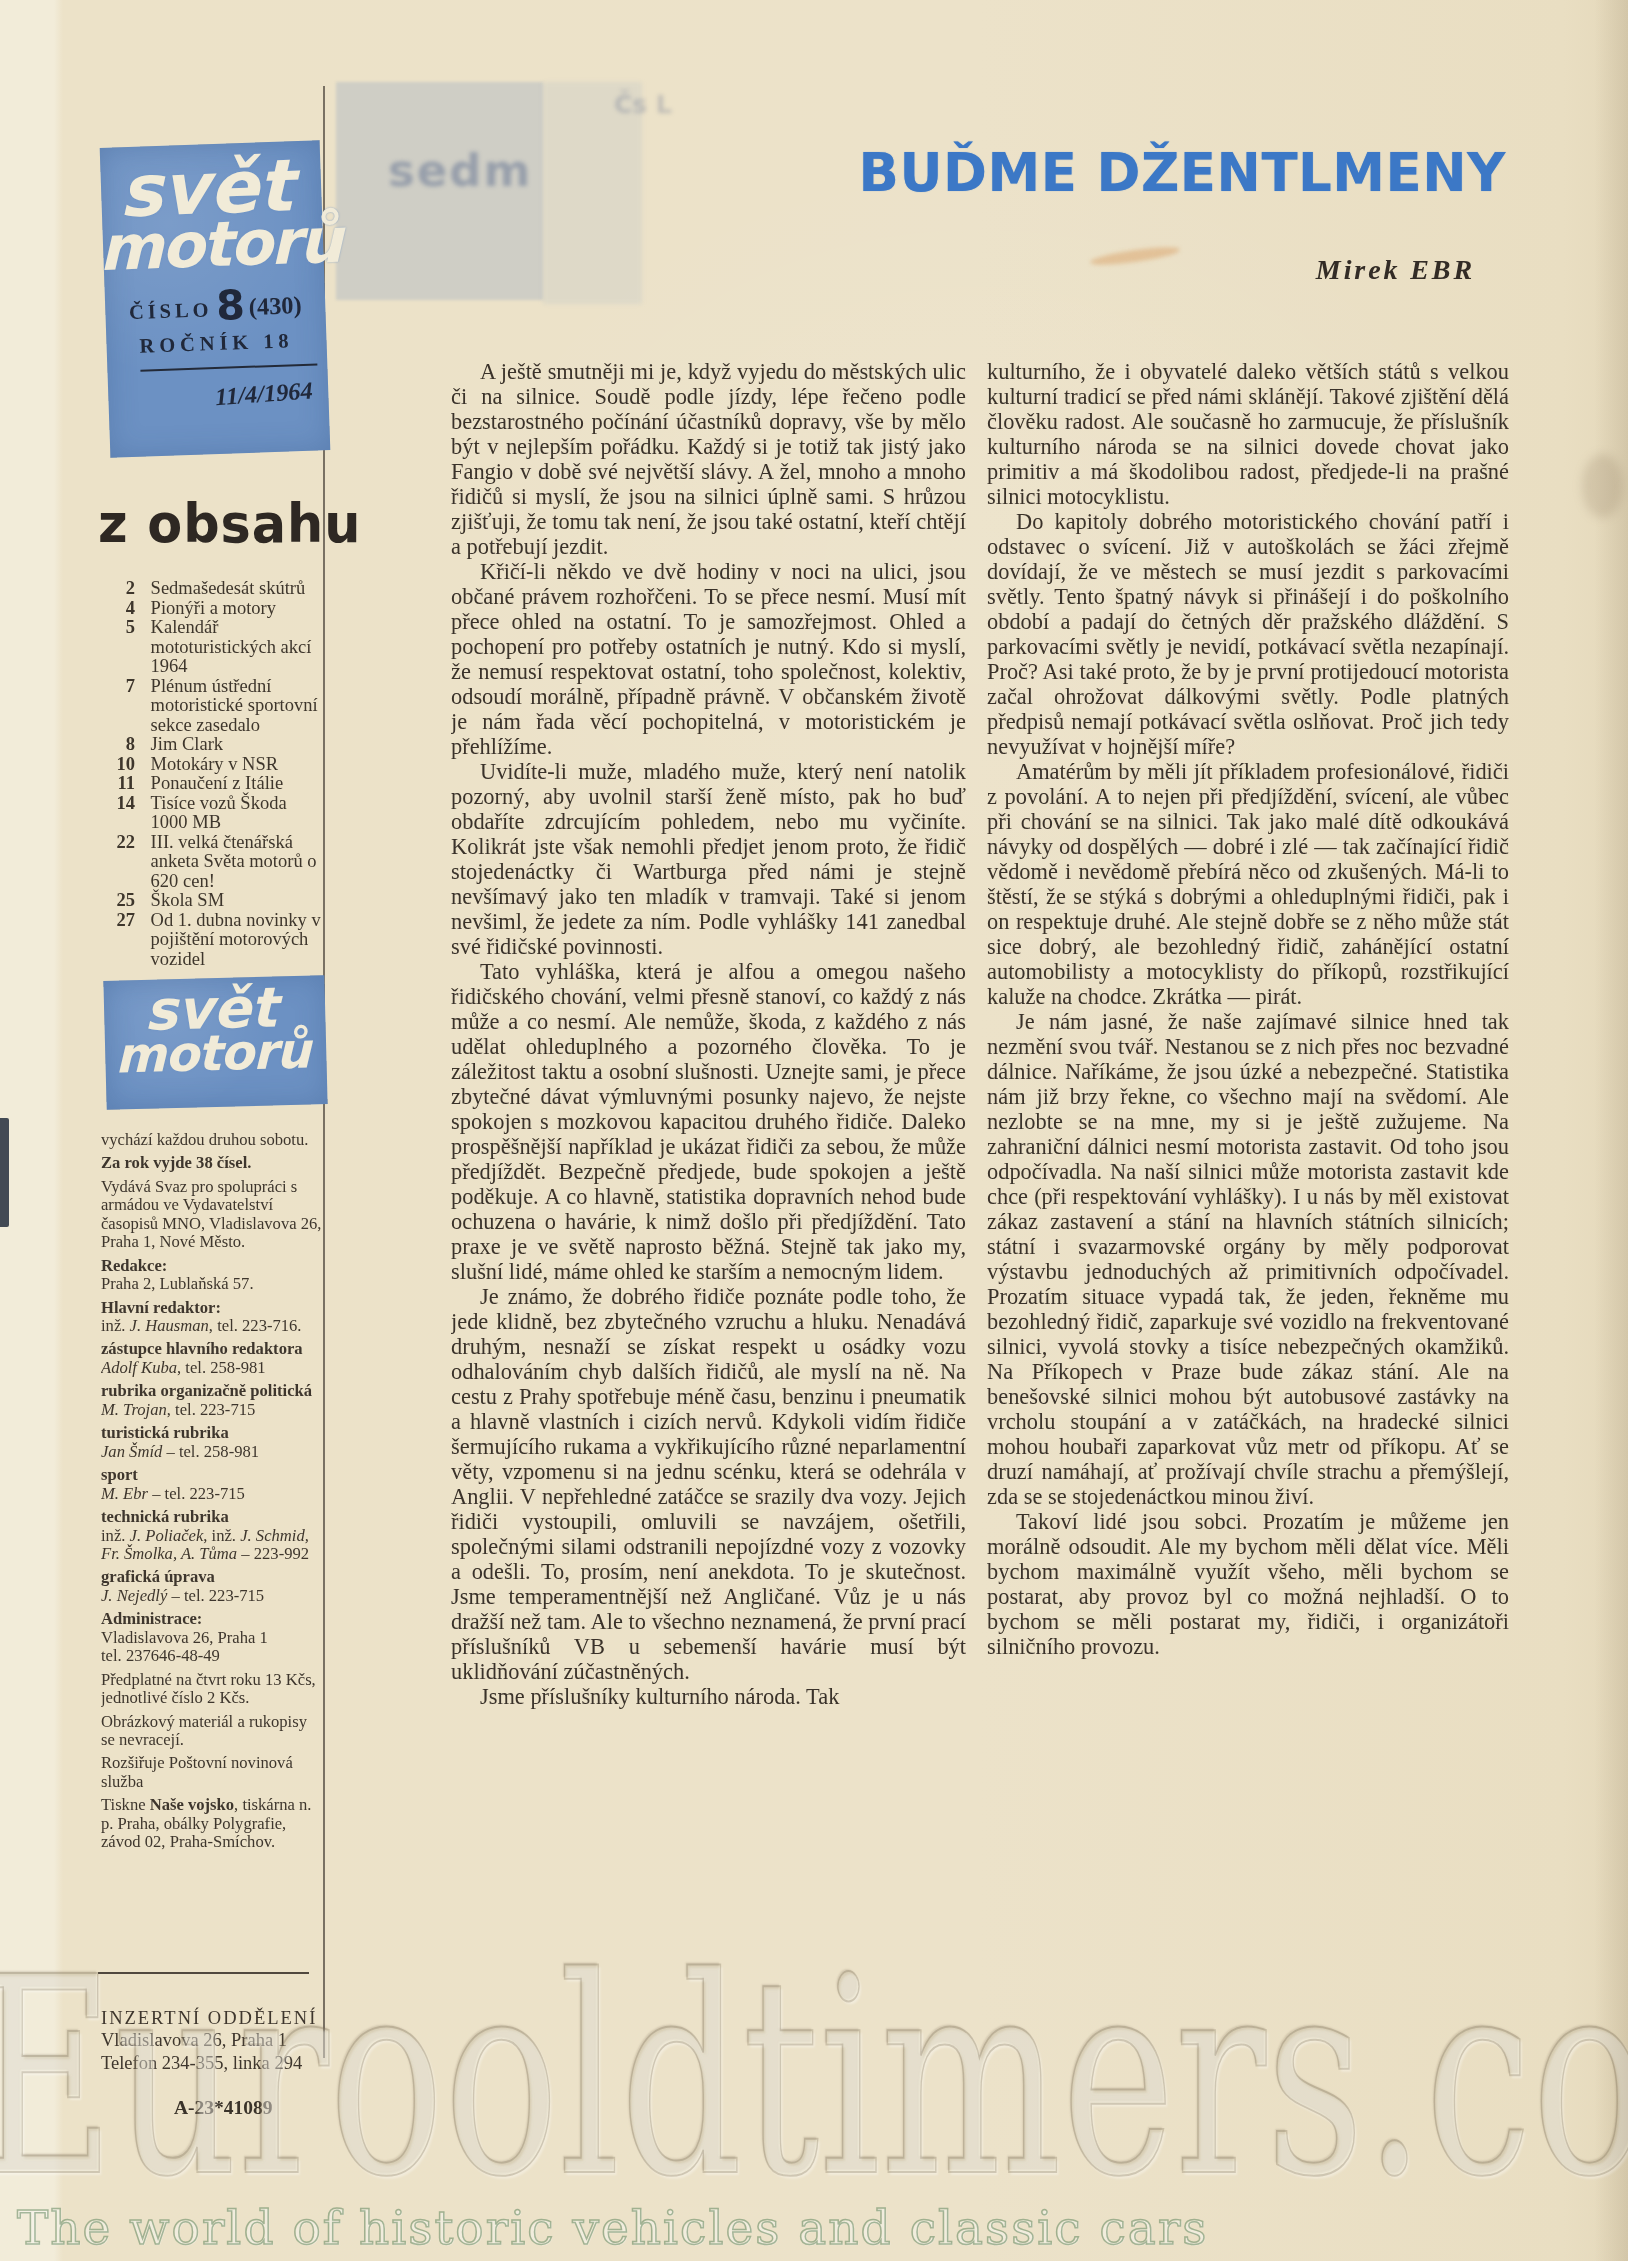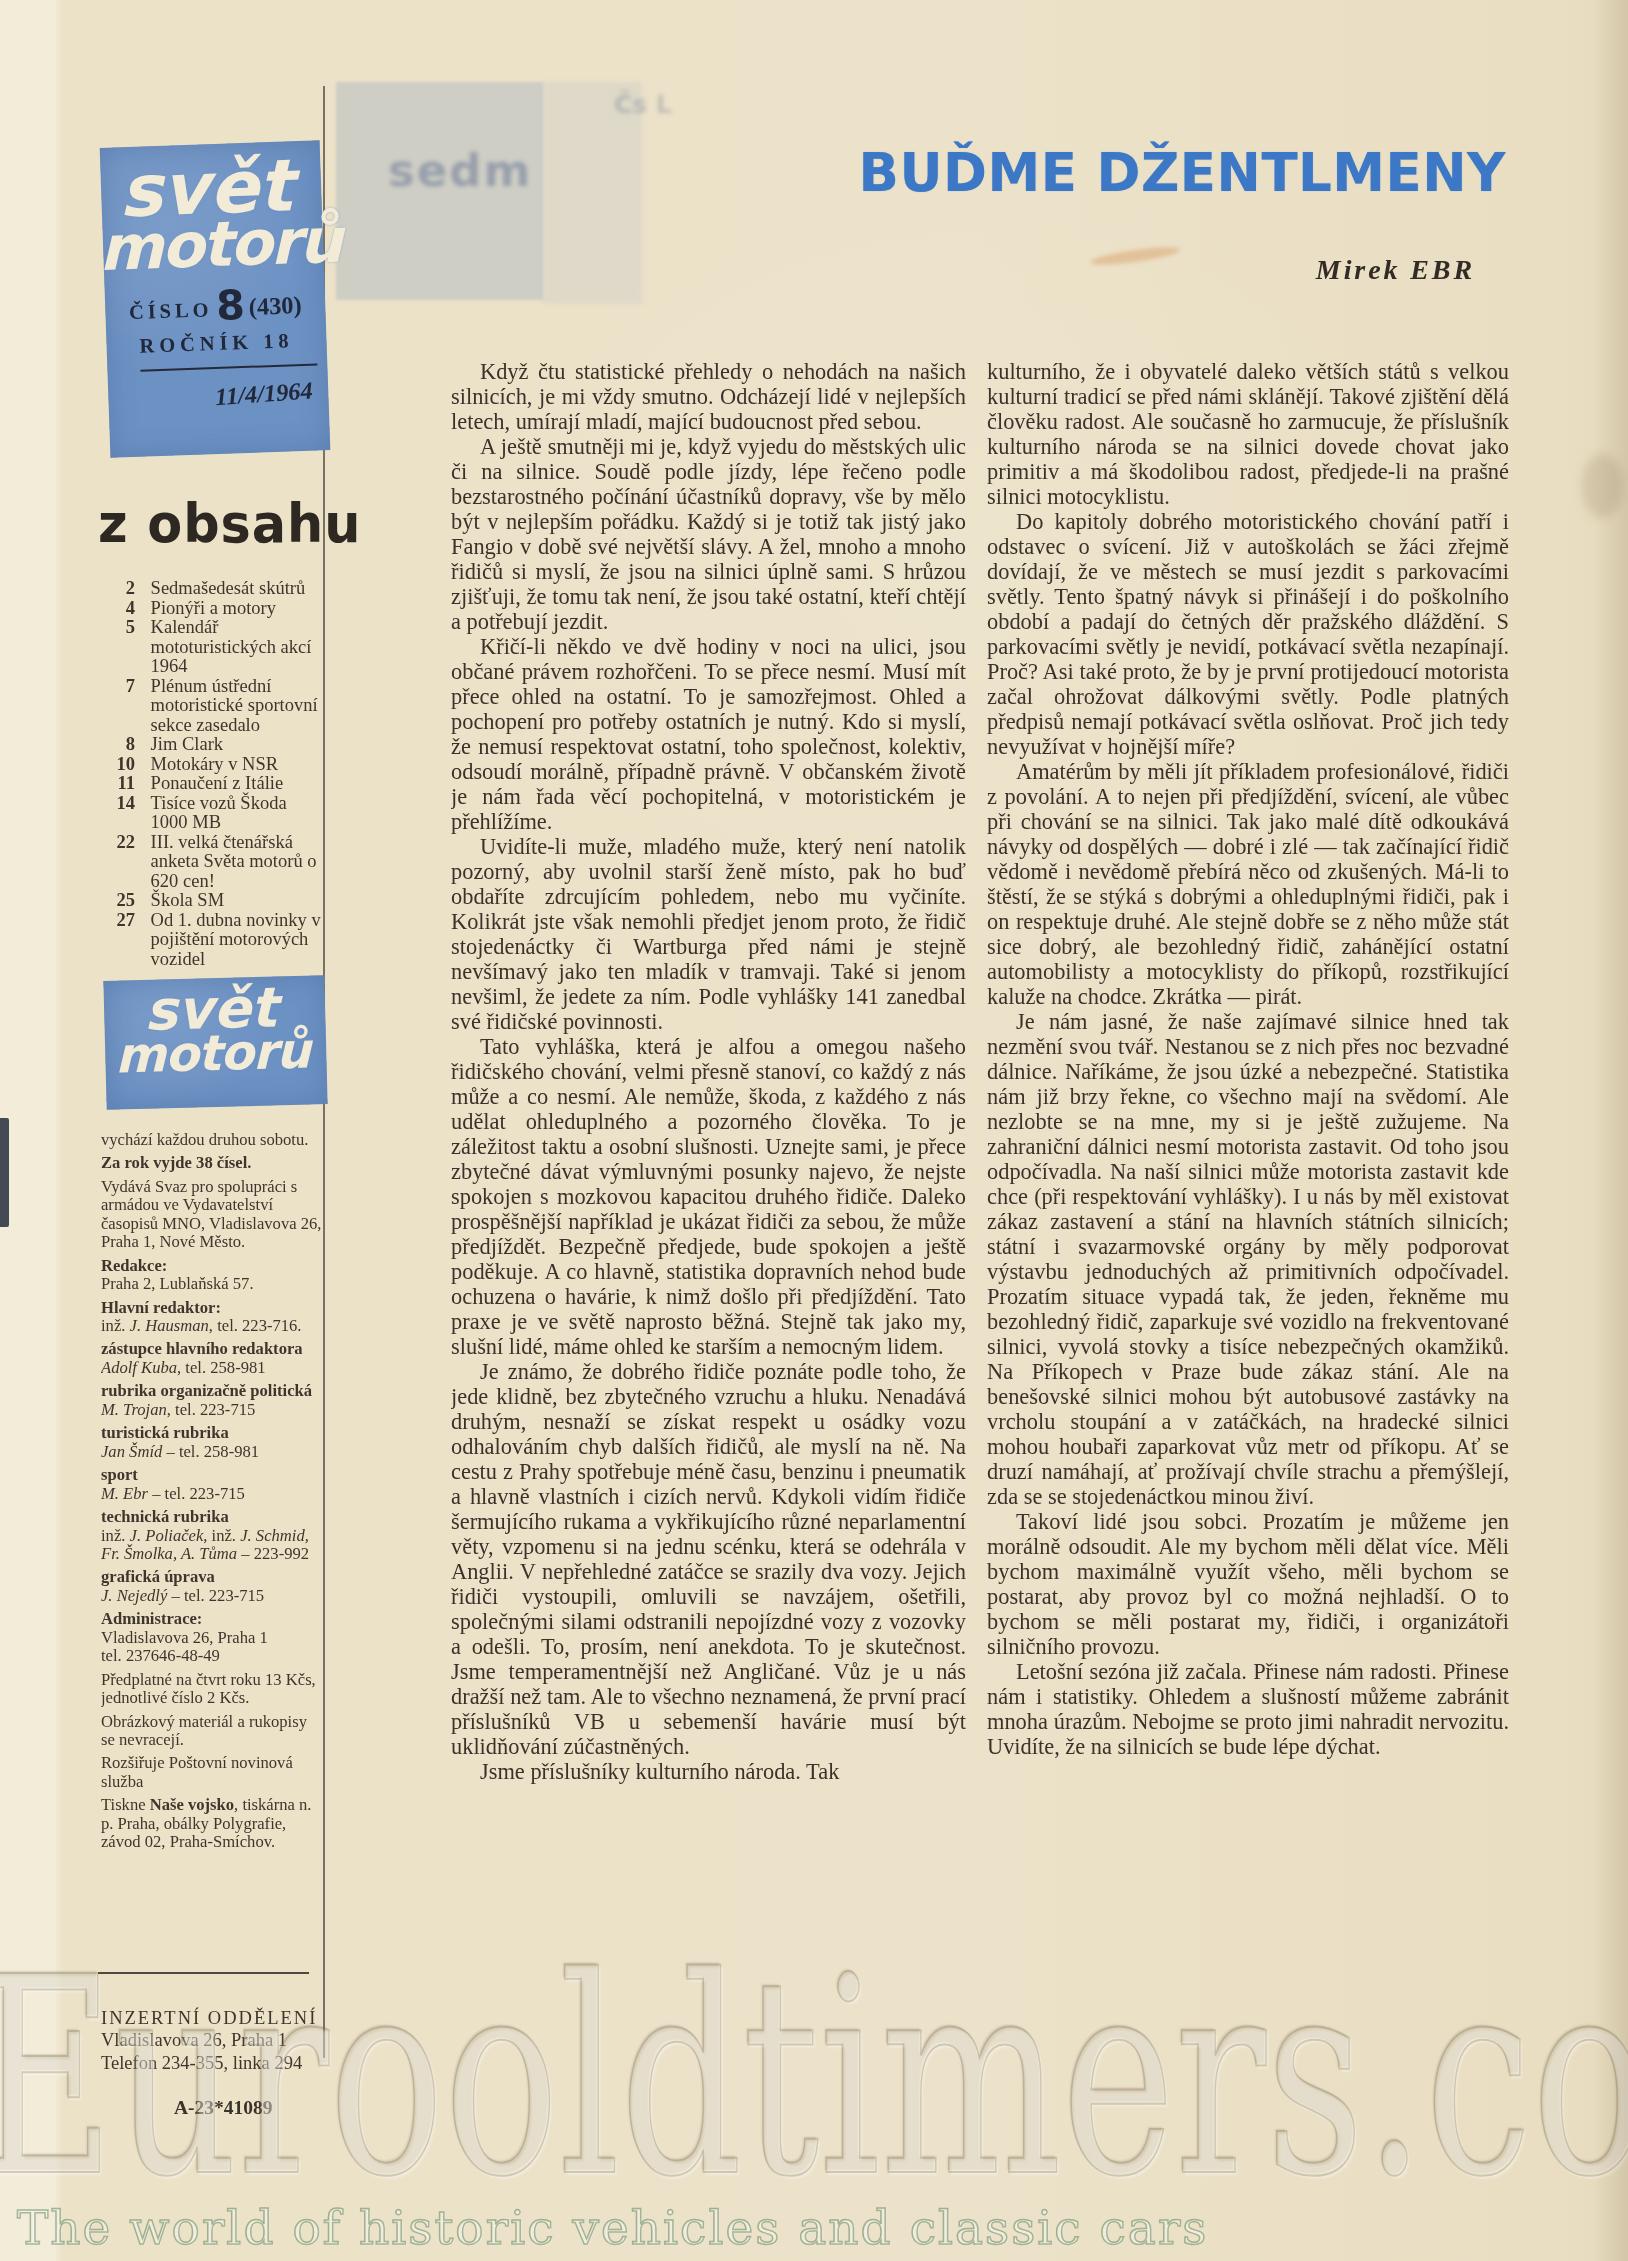--- a/index.html
+++ b/index.html
@@ -212,35 +212,33 @@
   <div class="advert">
     <div class="advert-title">INZERTNÍ ODDĚLENÍ</div>
     <div>Vladislavova 26, Praha 1</div>
     <div>Telefon 234-355, linka 294</div>
   </div>
   <div class="press-code">A-23*41089</div>
 
   <h1 class="headline">BUĎME DŽENTLMENY</h1>
   <div class="author">Mirek EBR</div>
   <div class="col col1" id="col1">
-      <p class="para">Když čtu statistické přehledy o nehodách na našich silnicích, je mi vždy smutno. Odcházejí lidé v nejlepších letech, umírají mladí, mající budoucnost před sebou.</p>
       <p class="para">A ještě smutněji mi je, když vyjedu do městských ulic či na silnice. Soudě podle jízdy, lépe řečeno podle bezstarostného počínání účastníků dopravy, vše by mělo být v nejlepším pořádku. Každý si je totiž tak jistý jako Fangio v době své největší slávy. A žel, mnoho a mnoho řidičů si myslí, že jsou na silnici úplně sami. S hrůzou zjišťuji, že tomu tak není, že jsou také ostatní, kteří chtějí a potřebují jezdit.</p>
       <p class="para">Křičí-li někdo ve dvě hodiny v noci na ulici, jsou občané právem rozhořčeni. To se přece nesmí. Musí mít přece ohled na ostatní. To je samozřejmost. Ohled a pochopení pro potřeby ostatních je nutný. Kdo si myslí, že nemusí respektovat ostatní, toho společnost, kolektiv, odsoudí morálně, případně právně. V občanském životě je nám řada věcí pochopitelná, v motoristickém je přehlížíme.</p>
       <p class="para">Uvidíte-li muže, mladého muže, který není natolik pozorný, aby uvolnil starší ženě místo, pak ho buď obdaříte zdrcujícím pohledem, nebo mu vyčiníte. Kolikrát jste však nemohli předjet jenom proto, že řidič stojedenáctky či Wartburga před námi je stejně nevšímavý jako ten mladík v tramvaji. Také si jenom nevšiml, že jedete za ním. Podle vyhlášky 141 zanedbal své řidičské povinnosti.</p>
       <p class="para">Tato vyhláška, která je alfou a omegou našeho řidičského chování, velmi přesně stanoví, co každý z nás může a co nesmí. Ale nemůže, škoda, z každého z nás udělat ohleduplného a pozorného člověka. To je záležitost taktu a osobní slušnosti. Uznejte sami, je přece zbytečné dávat výmluvnými posunky najevo, že nejste spokojen s mozkovou kapacitou druhého řidiče. Daleko prospěšnější například je ukázat řidiči za sebou, že může předjíždět. Bezpečně předjede, bude spokojen a ještě poděkuje. A co hlavně, statistika dopravních nehod bude ochuzena o havárie, k nimž došlo při předjíždění. Tato praxe je ve světě naprosto běžná. Stejně tak jako my, slušní lidé, máme ohled ke starším a nemocným lidem.</p>
       <p class="para">Je známo, že dobrého řidiče poznáte podle toho, že jede klidně, bez zbytečného vzruchu a hluku. Nenadává druhým, nesnaží se získat respekt u osádky vozu odhalováním chyb dalších řidičů, ale myslí na ně. Na cestu z Prahy spotřebuje méně času, benzinu i pneumatik a hlavně vlastních i cizích nervů. Kdykoli vidím řidiče šermujícího rukama a vykřikujícího různé neparlamentní věty, vzpomenu si na jednu scénku, která se odehrála v Anglii. V nepřehledné zatáčce se srazily dva vozy. Jejich řidiči vystoupili, omluvili se navzájem, ošetřili, společnými silami odstranili nepojízdné vozy z vozovky a odešli. To, prosím, není anekdota. To je skutečnost. Jsme temperamentnější než Angličané. Vůz je u nás dražší než tam. Ale to všechno neznamená, že první prací příslušníků VB u sebemenší havárie musí být uklidňování zúčastněných.</p>
       <p class="para">Jsme příslušníky kulturního národa. Tak</p>
     </div>
   <div class="col col2" id="col2">
       <p class="para cont">kulturního, že i obyvatelé daleko větších států s velkou kulturní tradicí se před námi sklánějí. Takové zjištění dělá člověku radost. Ale současně ho zarmucuje, že příslušník kulturního národa se na silnici dovede chovat jako primitiv a má škodolibou radost, předjede-li na prašné silnici motocyklistu.</p>
       <p class="para">Do kapitoly dobrého motoristického chování patří i odstavec o svícení. Již v autoškolách se žáci zřejmě dovídají, že ve městech se musí jezdit s parkovacími světly. Tento špatný návyk si přinášejí i do poškolního období a padají do četných děr pražského dláždění. S parkovacími světly je nevidí, potkávací světla nezapínají. Proč? Asi také proto, že by je první protijedoucí motorista začal ohrožovat dálkovými světly. Podle platných předpisů nemají potkávací světla oslňovat. Proč jich tedy nevyužívat v hojnější míře?</p>
       <p class="para">Amatérům by měli jít příkladem profesionálové, řidiči z povolání. A to nejen při předjíždění, svícení, ale vůbec při chování se na silnici. Tak jako malé dítě odkoukává návyky od dospělých — dobré i zlé — tak začínající řidič vědomě i nevědomě přebírá něco od zkušených. Má-li to štěstí, že se stýká s dobrými a ohleduplnými řidiči, pak i on respektuje druhé. Ale stejně dobře se z něho může stát sice dobrý, ale bezohledný řidič, zahánějící ostatní automobilisty a motocyklisty do příkopů, rozstřikující kaluže na chodce. Zkrátka — pirát.</p>
       <p class="para">Je nám jasné, že naše zajímavé silnice hned tak nezmění svou tvář. Nestanou se z nich přes noc bezvadné dálnice. Naříkáme, že jsou úzké a nebezpečné. Statistika nám již brzy řekne, co všechno mají na svědomí. Ale nezlobte se na mne, my si je ještě zužujeme. Na zahraniční dálnici nesmí motorista zastavit. Od toho jsou odpočívadla. Na naší silnici může motorista zastavit kde chce (při respektování vyhlášky). I u nás by měl existovat zákaz zastavení a stání na hlavních státních silnicích; státní i svazarmovské orgány by měly podporovat výstavbu jednoduchých až primitivních odpočívadel. Prozatím situace vypadá tak, že jeden, řekněme mu bezohledný řidič, zaparkuje své vozidlo na frekventované silnici, vyvolá stovky a tisíce nebezpečných okamžiků. Na Příkopech v Praze bude zákaz stání. Ale na benešovské silnici mohou být autobusové zastávky na vrcholu stoupání a v zatáčkách, na hradecké silnici mohou houbaři zaparkovat vůz metr od příkopu. Ať se druzí namáhají, ať prožívají chvíle strachu a přemýšlejí, zda se se stojedenáctkou minou živí.</p>
       <p class="para">Takoví lidé jsou sobci. Prozatím je můžeme jen morálně odsoudit. Ale my bychom měli dělat více. Měli bychom maximálně využít všeho, měli bychom se postarat, aby provoz byl co možná nejhladší. O to bychom se měli postarat my, řidiči, i organizátoři silničního provozu.</p>
-      <p class="para">Letošní sezóna již začala. Přinese nám radosti. Přinese nám i statistiky. Ohledem a slušností můžeme zabránit mnoha úrazům. Nebojme se proto jimi nahradit nervozitu. Uvidíte, že na silnicích se bude lépe dýchat.</p>
     </div>
 
   <div class="wm-big">Eurooldtimers.com</div>
   <div class="wm-tag">The world of historic vehicles and classic cars</div>
 
   <div class="right-shade"></div>
 </div>
 
 
 </body></html>

